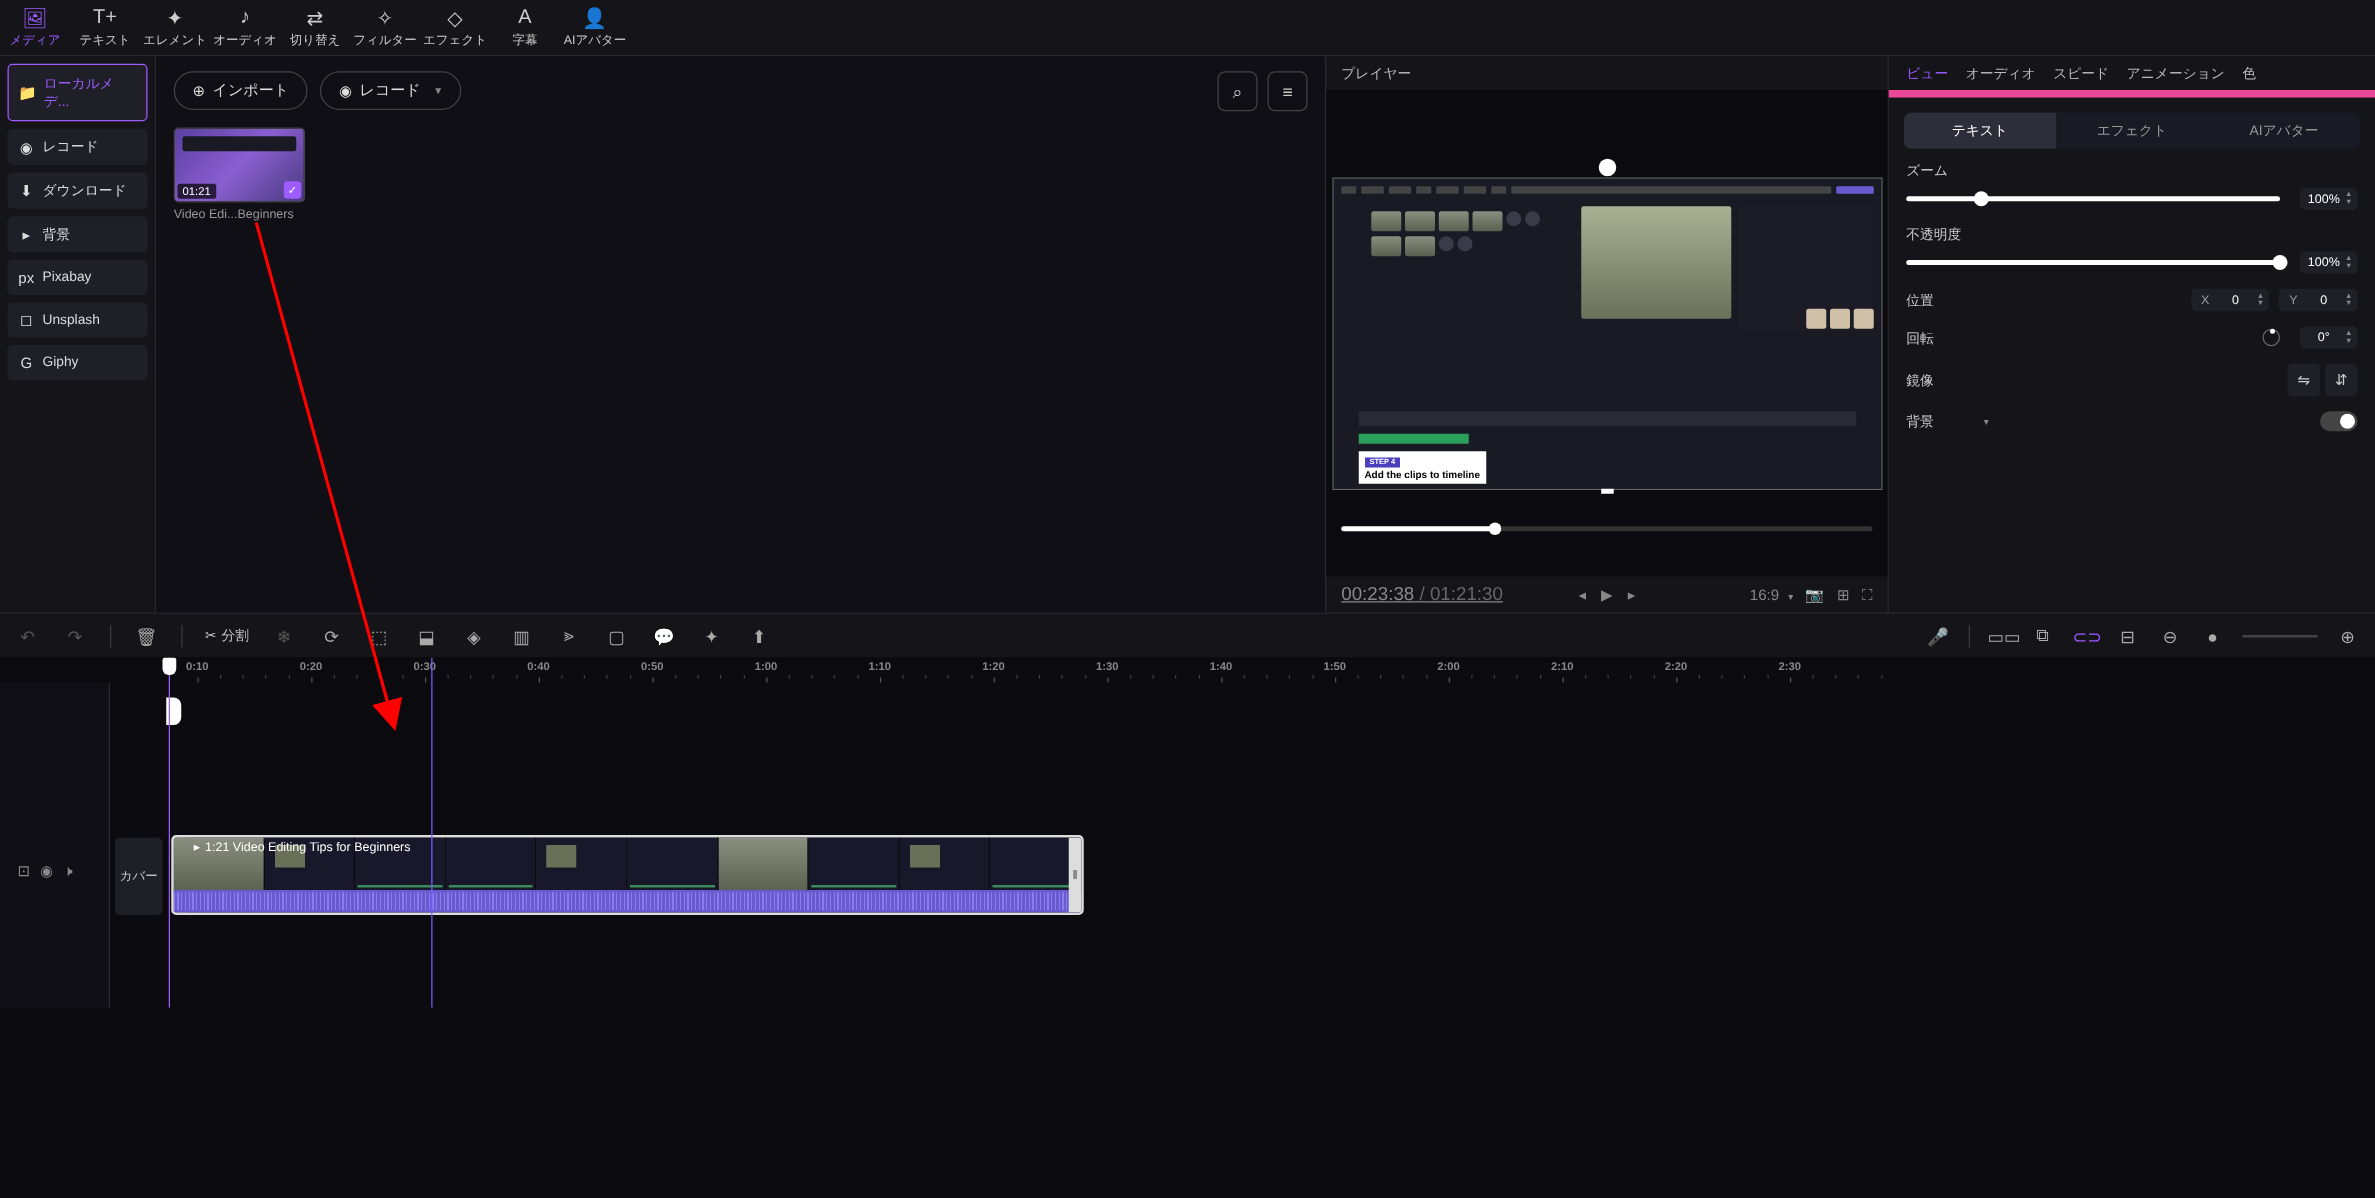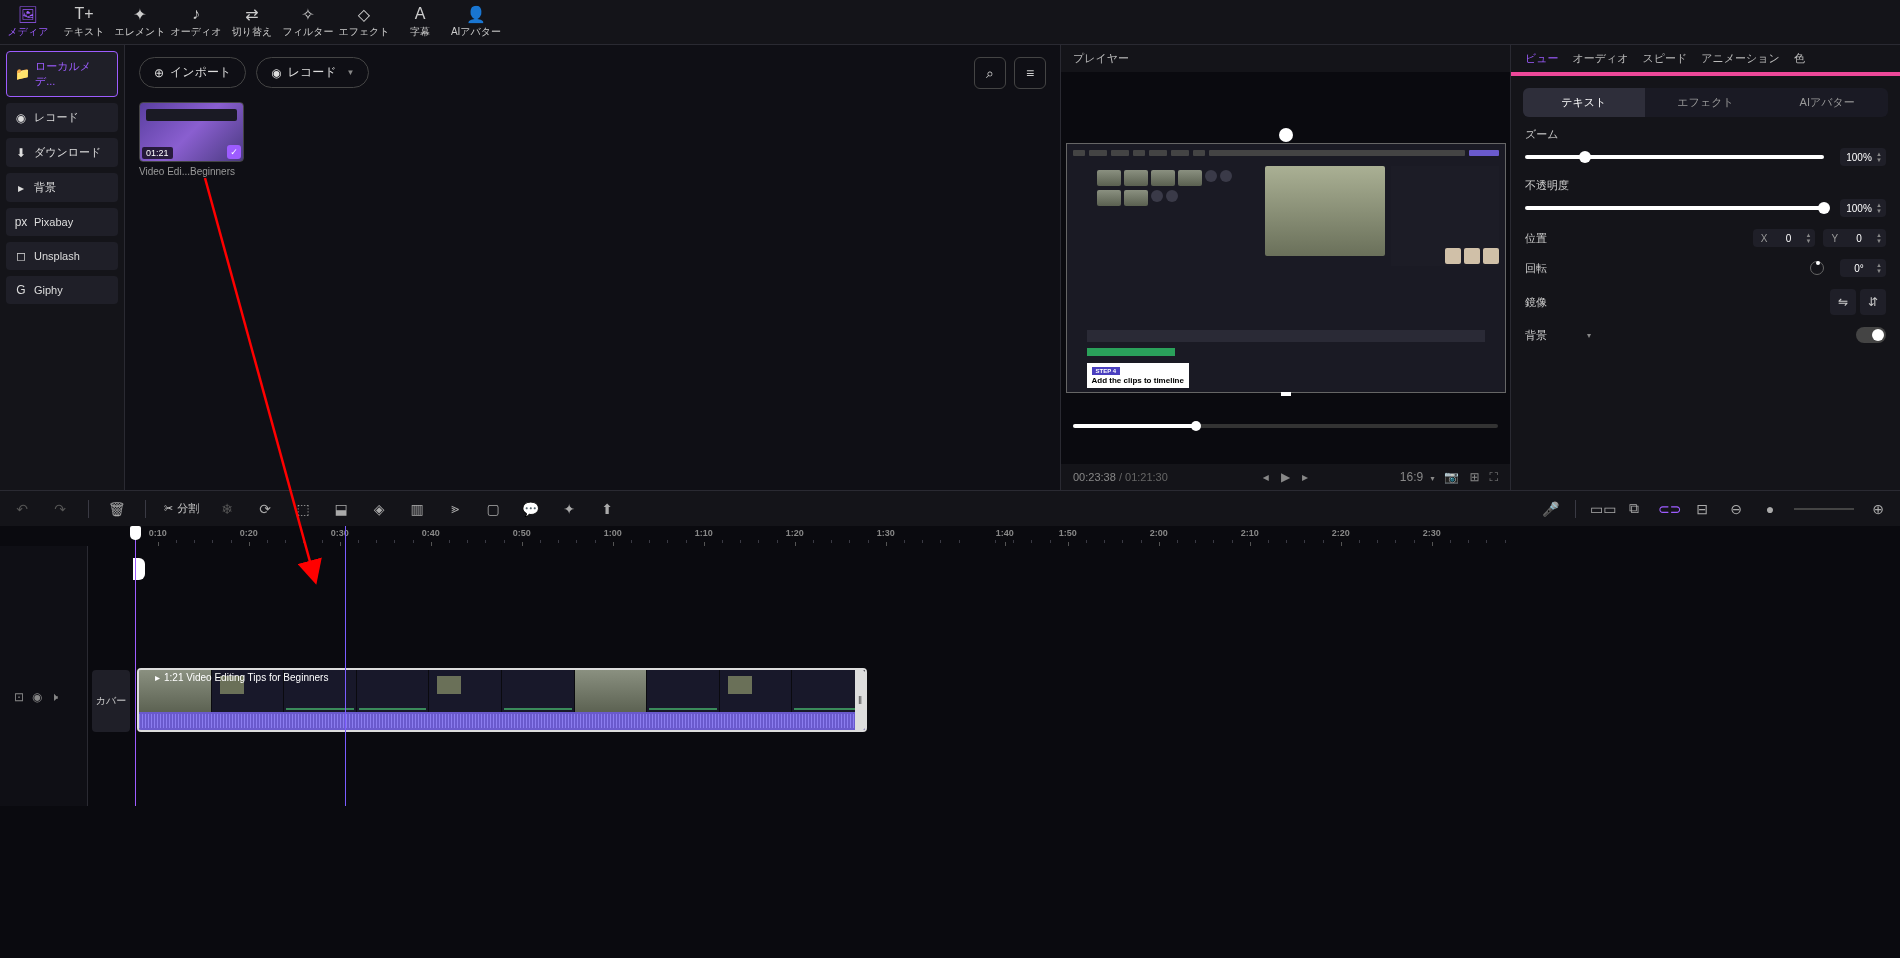--- a/index.html
+++ b/index.html
@@ -52,28 +52,28 @@
 .preview-timeline { position: absolute; bottom: 50px; left: 20px; right: 20px; height: 12px; background: #2a2a36; }
 .preview-audio { position: absolute; bottom: 36px; left: 20px; width: 88px; height: 8px; background: #2aa05a; }
 .preview-callout { position: absolute; bottom: 4px; left: 20px; background: #fff; color: #000; padding: 3px 5px; font-size: 8px; font-weight: bold; border-radius: 0; }
 .preview-callout-step { background: #4a3fbf; color: #fff; display: inline-block; padding: 1px 4px; margin-bottom: 1px; font-size: 6px; }
 
 .seek-bar { position: absolute; bottom: 36px; left: 12px; right: 12px; height: 4px; background: #333; border-radius: 2px; }
 .seek-fill { height: 100%; width: 29%; background: #fff; border-radius: 2px; position: relative; }
 .seek-knob { position: absolute; right: -5px; top: -3px; width: 10px; height: 10px; background: #fff; border-radius: 50%; }
 
 .player-controls { display: flex; align-items: center; padding: 6px 12px; gap: 10px; font-size: 11px; color: #888; position: relative; }
-.pc-time { font-size: 11px; }
+.pc-time { font-size: 15px; text-decoration: underline; }
 .pc-time .tot { color: #666; }
 .pc-buttons { position: absolute; left: 50%; transform: translateX(-50%); display: flex; align-items: center; gap: 12px; font-size: 12px; }
 .pc-right { margin-left: auto; display: flex; align-items: center; gap: 10px; font-size: 12px; }
 
 
 .props-panel { width: 390px; background: #141419; border-left: 1px solid #2a2a32; display: flex; flex-direction: column; }
-.props-tabs { display: flex; gap: 14px; padding: 6px 14px; font-size: 11px; border-bottom: 4px solid #ec4899; }
+.props-tabs { display: flex; gap: 14px; padding: 6px 14px; font-size: 11px; border-bottom: 6px solid #ec4899; }
 .props-tab { cursor: pointer; color: #bbb; }
 .props-tab.active { color: #9d5cff; }
 .props-subtabs { display: flex; margin: 12px 12px 0; background: #1a1a24; border-radius: 6px; overflow: hidden; }
 .props-subtab { flex: 1; text-align: center; padding: 7px 0; cursor: pointer; font-size: 11px; color: #999; }
 .props-subtab.active { background: #2e2e3a; color: #fff; }
 .props-body { padding: 10px 14px; display: flex; flex-direction: column; gap: 12px; flex: 1; }
 .prop-row { display: flex; align-items: center; gap: 8px; }
 .prop-label { font-size: 11px; color: #ccc; width: 50px; }
 .slider { flex: 1; height: 4px; background: #fff; border-radius: 2px; position: relative; margin-right: 8px; }
 .slider-knob { position: absolute; top: -4px; width: 12px; height: 12px; background: #fff; border-radius: 50%; }
@@ -480,21 +480,21 @@
         <span class="tl-tick" style="left: 659.75px;">1:20</span>
         <span class="tl-minor" style="left: 677.95px;"></span>
         <span class="tl-minor" style="left: 696.15px;"></span>
         <span class="tl-minor" style="left: 714.35px;"></span>
         <span class="tl-minor" style="left: 732.55px;"></span>
         <span class="tl-tick" style="left: 750.75px;">1:30</span>
         <span class="tl-minor" style="left: 768.95px;"></span>
         <span class="tl-minor" style="left: 787.15px;"></span>
         <span class="tl-minor" style="left: 805.35px;"></span>
         <span class="tl-minor" style="left: 823.55px;"></span>
-        <span class="tl-tick" style="left: 841.75px; margin-left: 28px;">1:40</span>
+        <span class="tl-tick" style="left: 841.75px;">1:40</span>
         <span class="tl-minor" style="left: 859.95px;"></span>
         <span class="tl-minor" style="left: 878.15px;"></span>
         <span class="tl-minor" style="left: 896.35px;"></span>
         <span class="tl-minor" style="left: 914.55px;"></span>
         <span class="tl-tick" style="left: 932.75px;">1:50</span>
         <span class="tl-minor" style="left: 950.95px;"></span>
         <span class="tl-minor" style="left: 969.15px;"></span>
         <span class="tl-minor" style="left: 987.35px;"></span>
         <span class="tl-minor" style="left: 1005.55px;"></span>
         <span class="tl-tick" style="left: 1023.75px;">2:00</span>

